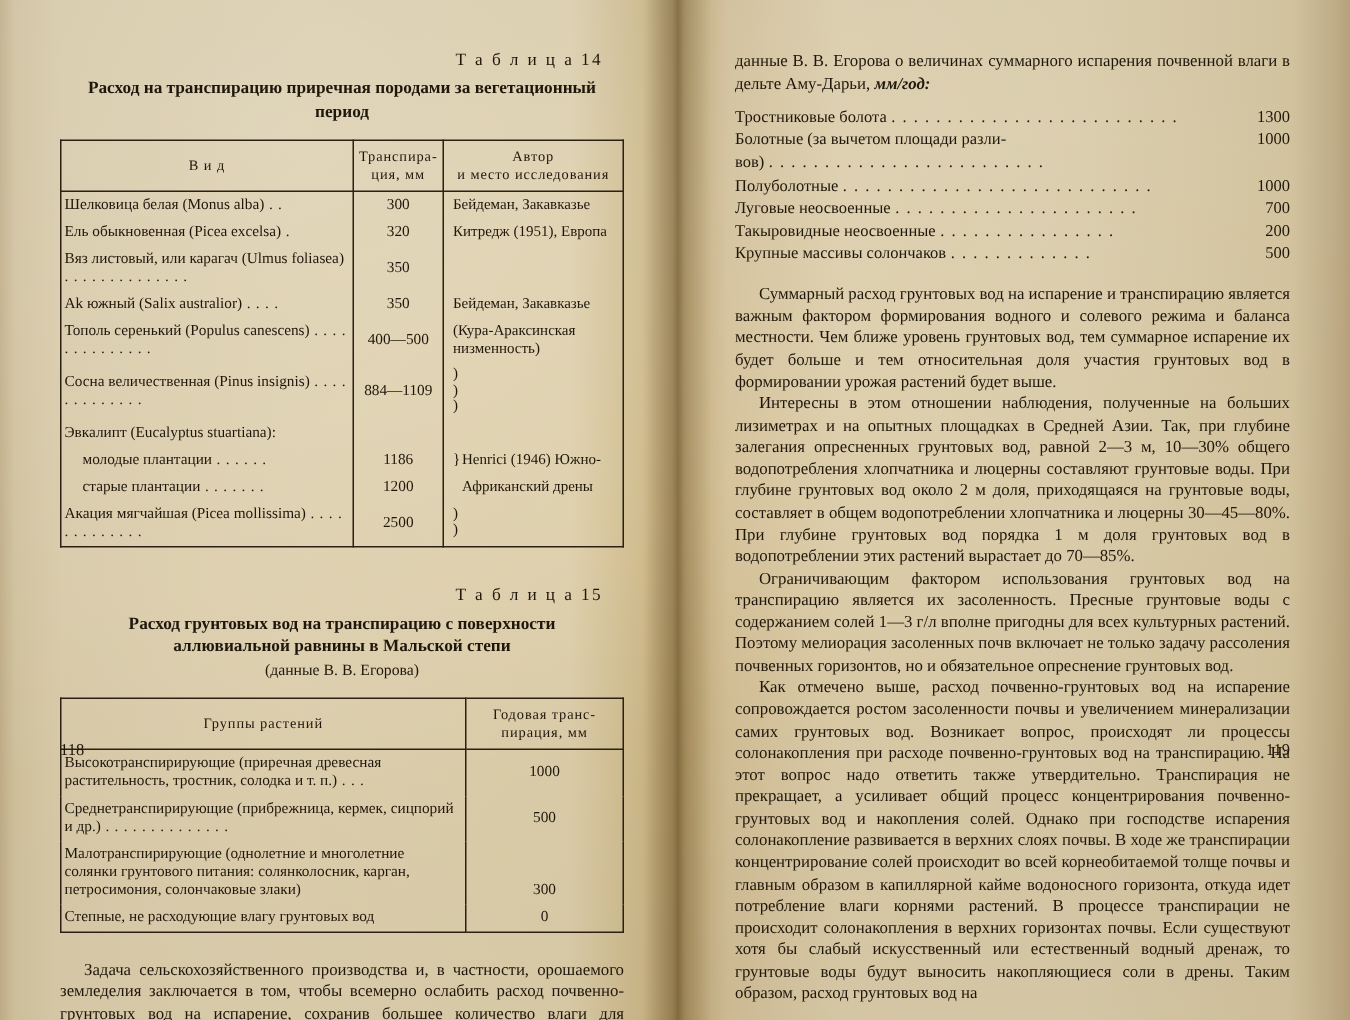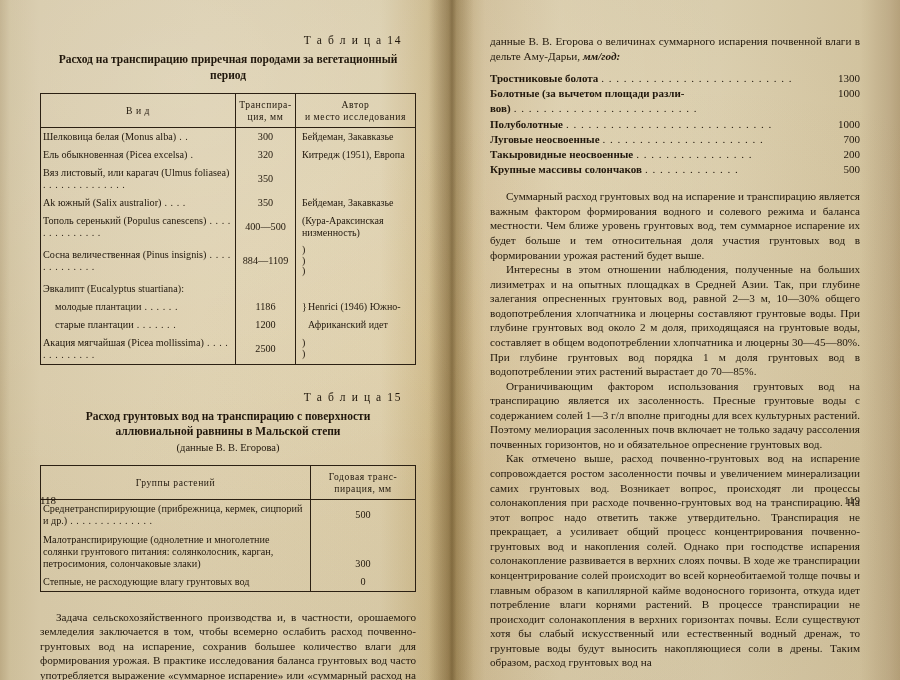--- a/index.html
+++ b/index.html
@@ -138,21 +138,20 @@
     line-height: 1.38;
     margin: 8px 0 12px 0;
   }
   .list .row {
     display: flex;
     align-items: baseline;
   }
   .list .lbl {
     flex: 0 0 auto;
     max-width: 300px;
-    font-weight: bold;
   }
   .list .fill {
     flex: 1 1 auto;
     overflow: hidden;
     white-space: nowrap;
     letter-spacing: 1px;
     padding: 0 3px;
   }
   .list .num {
     flex: 0 0 auto;
@@ -238,21 +237,21 @@
             <td class="src nb-b nb-t"></td>
           </tr>
           <tr>
             <td class="name nb-b nb-t" style="padding-left:14px"><span>молодые плантации</span><span class="dots"> . . . . . .</span></td>
             <td class="val nb-b nb-t">1186</td>
             <td class="src nb-b nb-t"><span style="display:inline-block;width:6px">}</span><span>Henrici (1946) Южно-</span></td>
           </tr>
           <tr>
             <td class="name nb-b nb-t" style="padding-left:14px"><span>старые плантации</span><span class="dots"> . . . . . . .</span></td>
             <td class="val nb-b nb-t">1200</td>
-            <td class="src nb-b nb-t"><span style="display:inline-block;width:6px"></span><span>Африканский идет</span></td>
+            <td class="src nb-b nb-t"><span style="display:inline-block;width:6px"></span><span>Африканский дрены</span></td>
           </tr>
           <tr>
             <td class="name nb-t"><span>Акация мягчайшая (Picea mollissima)</span><span class="dots"> . . . . . . . . . . . . .</span></td>
             <td class="val nb-t">2500</td>
             <td class="src nb-t brace">)<br>)</td>
           </tr>
         </tbody>
       </table>
     </div>
 
@@ -270,20 +269,24 @@
               <span>Группы растений</span>
             </th>
             <th style="width:28%">
               <span>Годовая транс-</span><br>
               <span>пирация, мм</span>
             </th>
           </tr>
         </thead>
         <tbody>
           <tr>
+            <td class="name nb-b"><span>Высокотранспирирующие (прирeчная древесная растительность, тростник, солодка и т. п.)</span><span class="dots"> . . .</span></td>
+            <td class="val nb-b">1000</td>
+          </tr>
+          <tr>
             <td class="name nb-b nb-t"><span>Среднетранспирирующие (прибрежница, кермек, сицпорий и др.)</span><span class="dots"> . . . . . . . . . . . . . .</span></td>
             <td class="val nb-b nb-t">500</td>
           </tr>
           <tr>
             <td class="name nb-b nb-t"><span>Малотранспирирующие (однолетние и многолетние солянки грунтового питания: солянколосник, карган, петросимония, солончаковые злаки)</span></td>
             <td class="val nb-b nb-t" style="vertical-align:bottom">300</td>
           </tr>
           <tr>
             <td class="name nb-t"><span>Степные, не расходующие влагу грунтовых вод</span></td>
             <td class="val nb-t">0</td>

